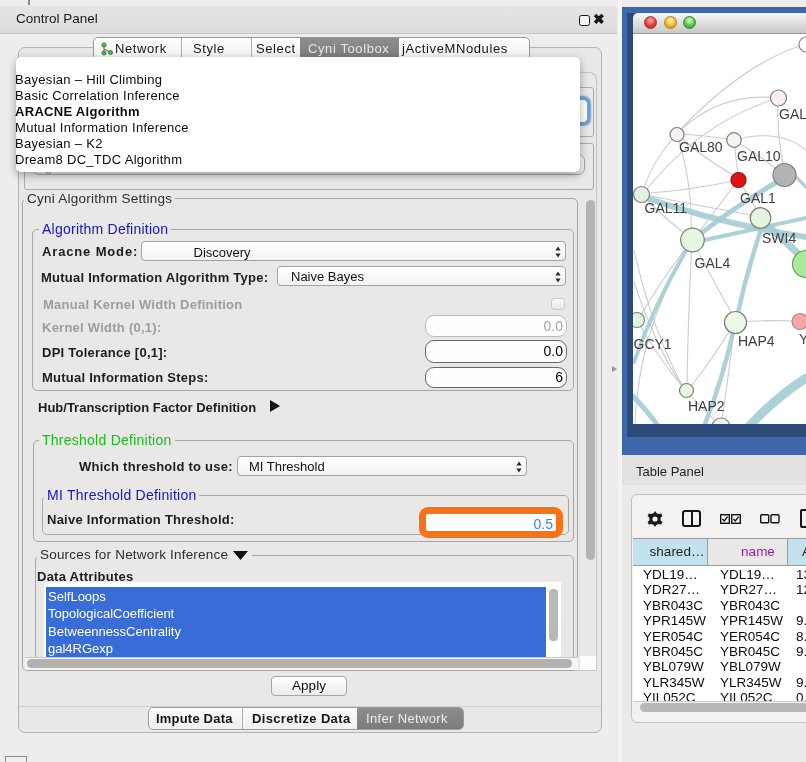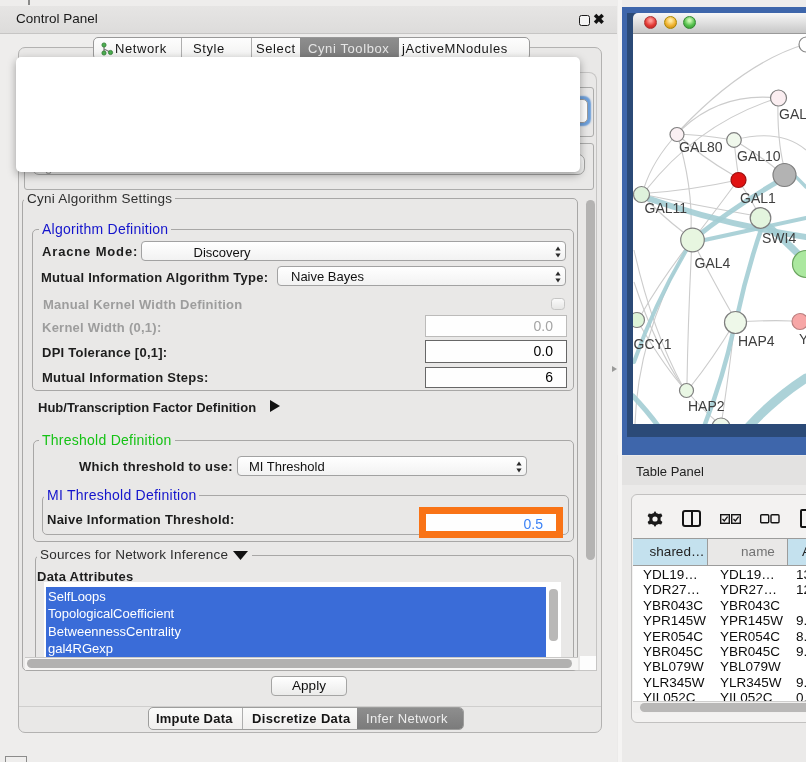--- a/index.html
+++ b/index.html
@@ -2,21 +2,21 @@
 <html><head>
 <meta charset="utf-8">
 <style>
 html,body{margin:0;padding:0;}
 body{width:806px;height:762px;position:relative;overflow:hidden;background:#eeedec;
      font-family:"Liberation Sans",sans-serif;-webkit-font-smoothing:antialiased;}
 .abs{position:absolute;}
 .lbl{font-size:13px;font-weight:bold;color:#1d1d1d;white-space:nowrap;letter-spacing:0.25px;}
 .glbl{font-size:13px;font-weight:bold;color:#9d9d9d;white-space:nowrap;letter-spacing:0.25px;}
 .combo{background:linear-gradient(#ffffff,#f2f2f2);border:1px solid #a2a2a2;border-radius:4px;}
-.fld{background:#fefefe;font-size:13.5px;text-align:right;padding-right:13px;box-sizing:border-box;}
+.fld{background:#fefefe;font-size:13.5px;text-align:right;padding-right:3px;box-sizing:border-box;border-radius:9px;}
 .gt{font-size:14px;letter-spacing:0.25px;background:#e9e8e7;padding:0 3px;white-space:nowrap;line-height:14px;}
 </style>
 </head>
 <body>
 
 <div class="abs" style="left:0;top:0;width:617px;height:762px;background:#eeedec;"></div>
 <div class="abs" style="left:28px;top:0;width:2px;height:5px;background:#8a8a89;"></div>
 
 <div class="abs" style="left:0;top:6px;width:617px;height:27px;background:linear-gradient(#e6e5e4,#dddcdb);border-bottom:1px solid #c6c5c4;"></div>
 <div class="abs" style="left:16px;top:11px;font-size:13.5px;color:#1a1a1a;">Control Panel</div>
@@ -134,20 +134,21 @@
 <div class="abs" style="left:148px;top:707px;width:314px;height:21px;border:1px solid #9d9d9c;border-radius:5px;background:linear-gradient(#fbfbfa,#f0efee);overflow:hidden;">
   <div class="abs" style="left:0;top:0;width:93px;height:21px;border-right:1px solid #aeaeae;"></div>
   <div class="abs" style="left:93px;top:0;width:115px;height:21px;border-right:1px solid #aeaeae;"></div>
   <div class="abs" style="left:208px;top:0;width:106px;height:21px;background:linear-gradient(#8e8e8e,#7b7b7b);"></div>
   <div class="abs" style="left:7px;top:3px;font-size:13px;font-weight:bold;color:#161616;letter-spacing:0.2px;">Impute Data</div>
   <div class="abs" style="left:103px;top:3px;font-size:13px;font-weight:bold;color:#161616;letter-spacing:0.35px;">Discretize Data</div>
   <div class="abs" style="left:217px;top:3px;font-size:13px;color:#ededed;letter-spacing:0.35px;">Infer Network</div>
 </div>
 
 <div class="abs" style="left:16px;top:57px;width:564px;height:115px;background:#fff;border-radius:5px;box-shadow:0 3px 9px rgba(0,0,0,.35);z-index:5;">
+  <div class="abs" style="left:-1px;top:15px;font-size:13px;letter-spacing:0.3px;color:#0c0c0c;line-height:16px;white-space:nowrap;">Bayesian – Hill Climbing<br>Basic Correlation Inference<br><b>ARACNE Algorithm</b><br>Mutual Information Inference<br>Bayesian – K2<br>Dream8 DC_TDC Algorithm</div>
 </div>
 
 <div class="abs" style="left:5px;top:756px;width:20px;height:10px;border:1.5px solid #8c8c8b;background:#efeeed;"></div>
 <svg class="abs" style="left:611px;top:365px;" width="7" height="8" viewBox="0 0 7 8">
     <path d="M1 1 L6 4 L1 7 Z" fill="#9a9a99"></path>
   </svg>
 
 <div class="abs" style="left:617px;top:0;width:189px;height:455px;background:#eeedec;"></div>
 <div class="abs" style="left:617.5px;top:0;width:4px;height:762px;background:#f5f4f3;z-index:2;"></div>
 <div class="abs" style="left:621px;top:7px;width:185px;height:448px;background:#3e66ab;"></div>
@@ -250,21 +251,21 @@
     <path d="M2.5 5 L4.3 7 L7.6 2.6" stroke="#141414" stroke-width="1.3" fill="none"></path>
     <path d="M13.5 5 L15.3 7 L18.6 2.6" stroke="#141414" stroke-width="1.3" fill="none"></path>
   </svg>
   <svg class="abs" style="left:128px;top:19px;" width="20" height="10" viewBox="0 0 20 10">
     <rect x="0.7" y="0.7" width="8" height="8" rx="1" fill="none" stroke="#141414" stroke-width="1.4"></rect>
     <rect x="11" y="0.7" width="8" height="8" rx="1" fill="none" stroke="#141414" stroke-width="1.4"></rect>
   </svg>
   <div class="abs" style="left:168px;top:14px;width:14px;height:19px;border:2px solid #141414;border-radius:2px;box-sizing:border-box;background:#f3f2f1;"></div>
 
   <div class="abs" style="left:1px;top:43px;width:75px;height:28px;background:#c4e1ee;border:1px solid #9c9c9b;border-left:none;box-sizing:border-box;text-align:center;font-size:13.5px;color:#222;line-height:26px;padding-left:14px;">shared…</div>
-  <div class="abs" style="left:75px;top:43px;width:89px;height:28px;background:#e9e8e7;border:1px solid #9c9c9b;box-sizing:border-box;text-align:center;font-size:13.5px;color:#737373;line-height:26px;padding-left:13px;">name</div>
+  <div class="abs" style="left:75px;top:43px;width:89px;height:28px;background:#e9e8e7;border:1px solid #9c9c9b;box-sizing:border-box;text-align:center;font-size:13.5px;color:#a21caf;line-height:26px;padding-left:13px;">name</div>
   <div class="abs" style="left:155px;top:43px;width:145px;height:28px;background:#c4e1ee;border:1px solid #9c9c9b;border-right:none;box-sizing:border-box;font-size:13.5px;color:#222;line-height:26px;padding-left:14px;">Avera</div>
 
   <div class="abs" style="left:1px;top:71px;width:298px;height:135px;background:#fff;overflow:hidden;">
     <div class="abs" style="left:10px;top:1px;font-size:13.5px;color:#0d0d0d;line-height:15.4px;">YDL19…<br>YDR27…<br>YBR043C<br>YPR145W<br>YER054C<br>YBR045C<br>YBL079W<br>YLR345W<br>YIL052C</div>
     <div class="abs" style="left:87px;top:1px;font-size:13.5px;color:#0d0d0d;line-height:15.4px;">YDL19…<br>YDR27…<br>YBR043C<br>YPR145W<br>YER054C<br>YBR045C<br>YBL079W<br>YLR345W<br>YIL052C</div>
     <div class="abs" style="left:163px;top:1px;font-size:13.5px;color:#0d0d0d;line-height:15.4px;">13<br>12<br>&nbsp;<br>9.<br>8.<br>9.<br>&nbsp;<br>9.<br>0.</div>
   </div>
 
   <div class="abs" style="left:1px;top:206px;width:298px;height:12px;background:#f1f0ef;border-top:1px solid #cfcecd;box-sizing:border-box;"></div>
   <div class="abs" style="left:8px;top:207.5px;width:291px;height:9px;border-radius:4.5px;background:#b9b8b7;"></div>

